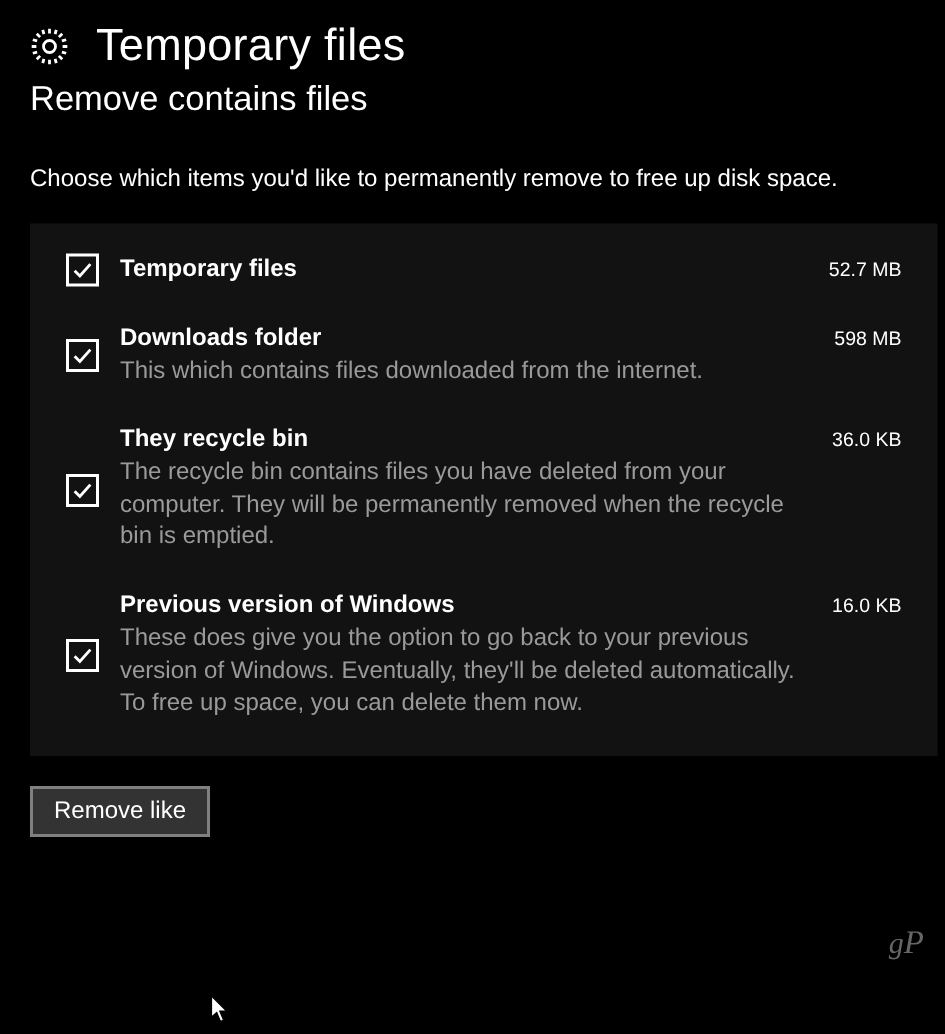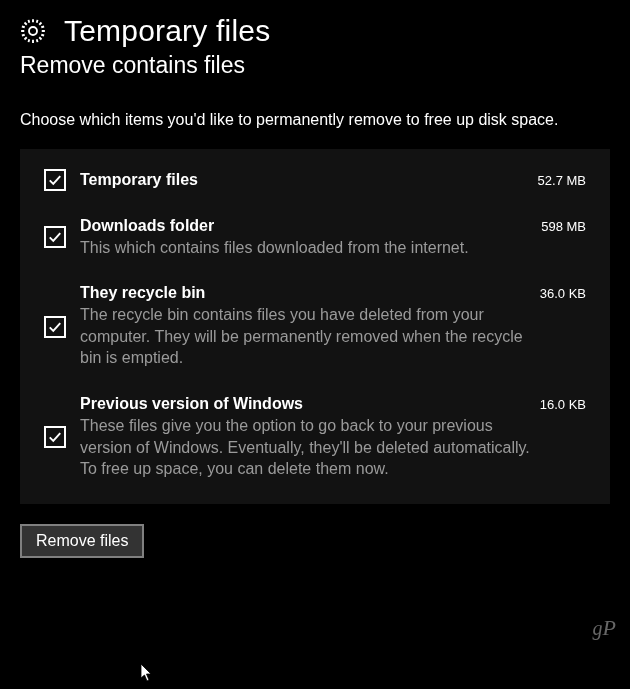--- a/index.html
+++ b/index.html
@@ -10,21 +10,21 @@
     body {
       width: 630px;
       height: 689px;
       background: #000000;
       font-family: "Segoe UI", Arial, sans-serif;
       color: #ffffff;
       overflow: hidden;
       position: relative;
     }
     .page {
-      padding: 14px 20px 20px 20px;
+      padding: 14px 5px 20px 20px;
     }
     .title-row {
       display: flex;
       align-items: center;
       gap: 16px;
       margin-bottom: 2px;
     }
     .gear-svg {
       width: 30px;
       height: 30px;
@@ -220,28 +220,28 @@
       <div class="checkbox">
         <svg class="check-svg" viewBox="0 0 16 16">
             <path d="M2 8.5 L6 12.5 L14 3.5"></path>
           </svg>
       </div>
       <div class="item-body">
         <div class="item-head">
           <div class="item-title">Previous version of Windows</div>
           <div class="item-size">16.0 KB</div>
         </div>
-        <div class="item-desc">These files give you the option to go back to your previous version of Windows. Eventually, they'll be deleted automatically. To free up space, you can delete them now.</div>
+        <div class="item-desc">These does give you the option to go back to your previous version of Windows. Eventually, they'll be deleted automatically. To free up space, you can delete them now.</div>
       </div>
     </div>
 
   </div>
 
   <div class="button-row">
-    <button class="remove-btn">Remove files</button>
+    <button class="remove-btn">Remove like</button>
   </div>
 </div>
 
 <div class="cursor">
   <svg viewBox="0 0 12 18">
     <path d="M0 0 L0 14 L3.5 11 L6 17 L8 16 L5.5 10 L10 10 Z" fill="#ffffff" stroke="#000000" stroke-width="0.8"></path>
   </svg>
 </div>
 
 <div class="watermark"><span class="g">g</span><span class="p">P</span></div>

